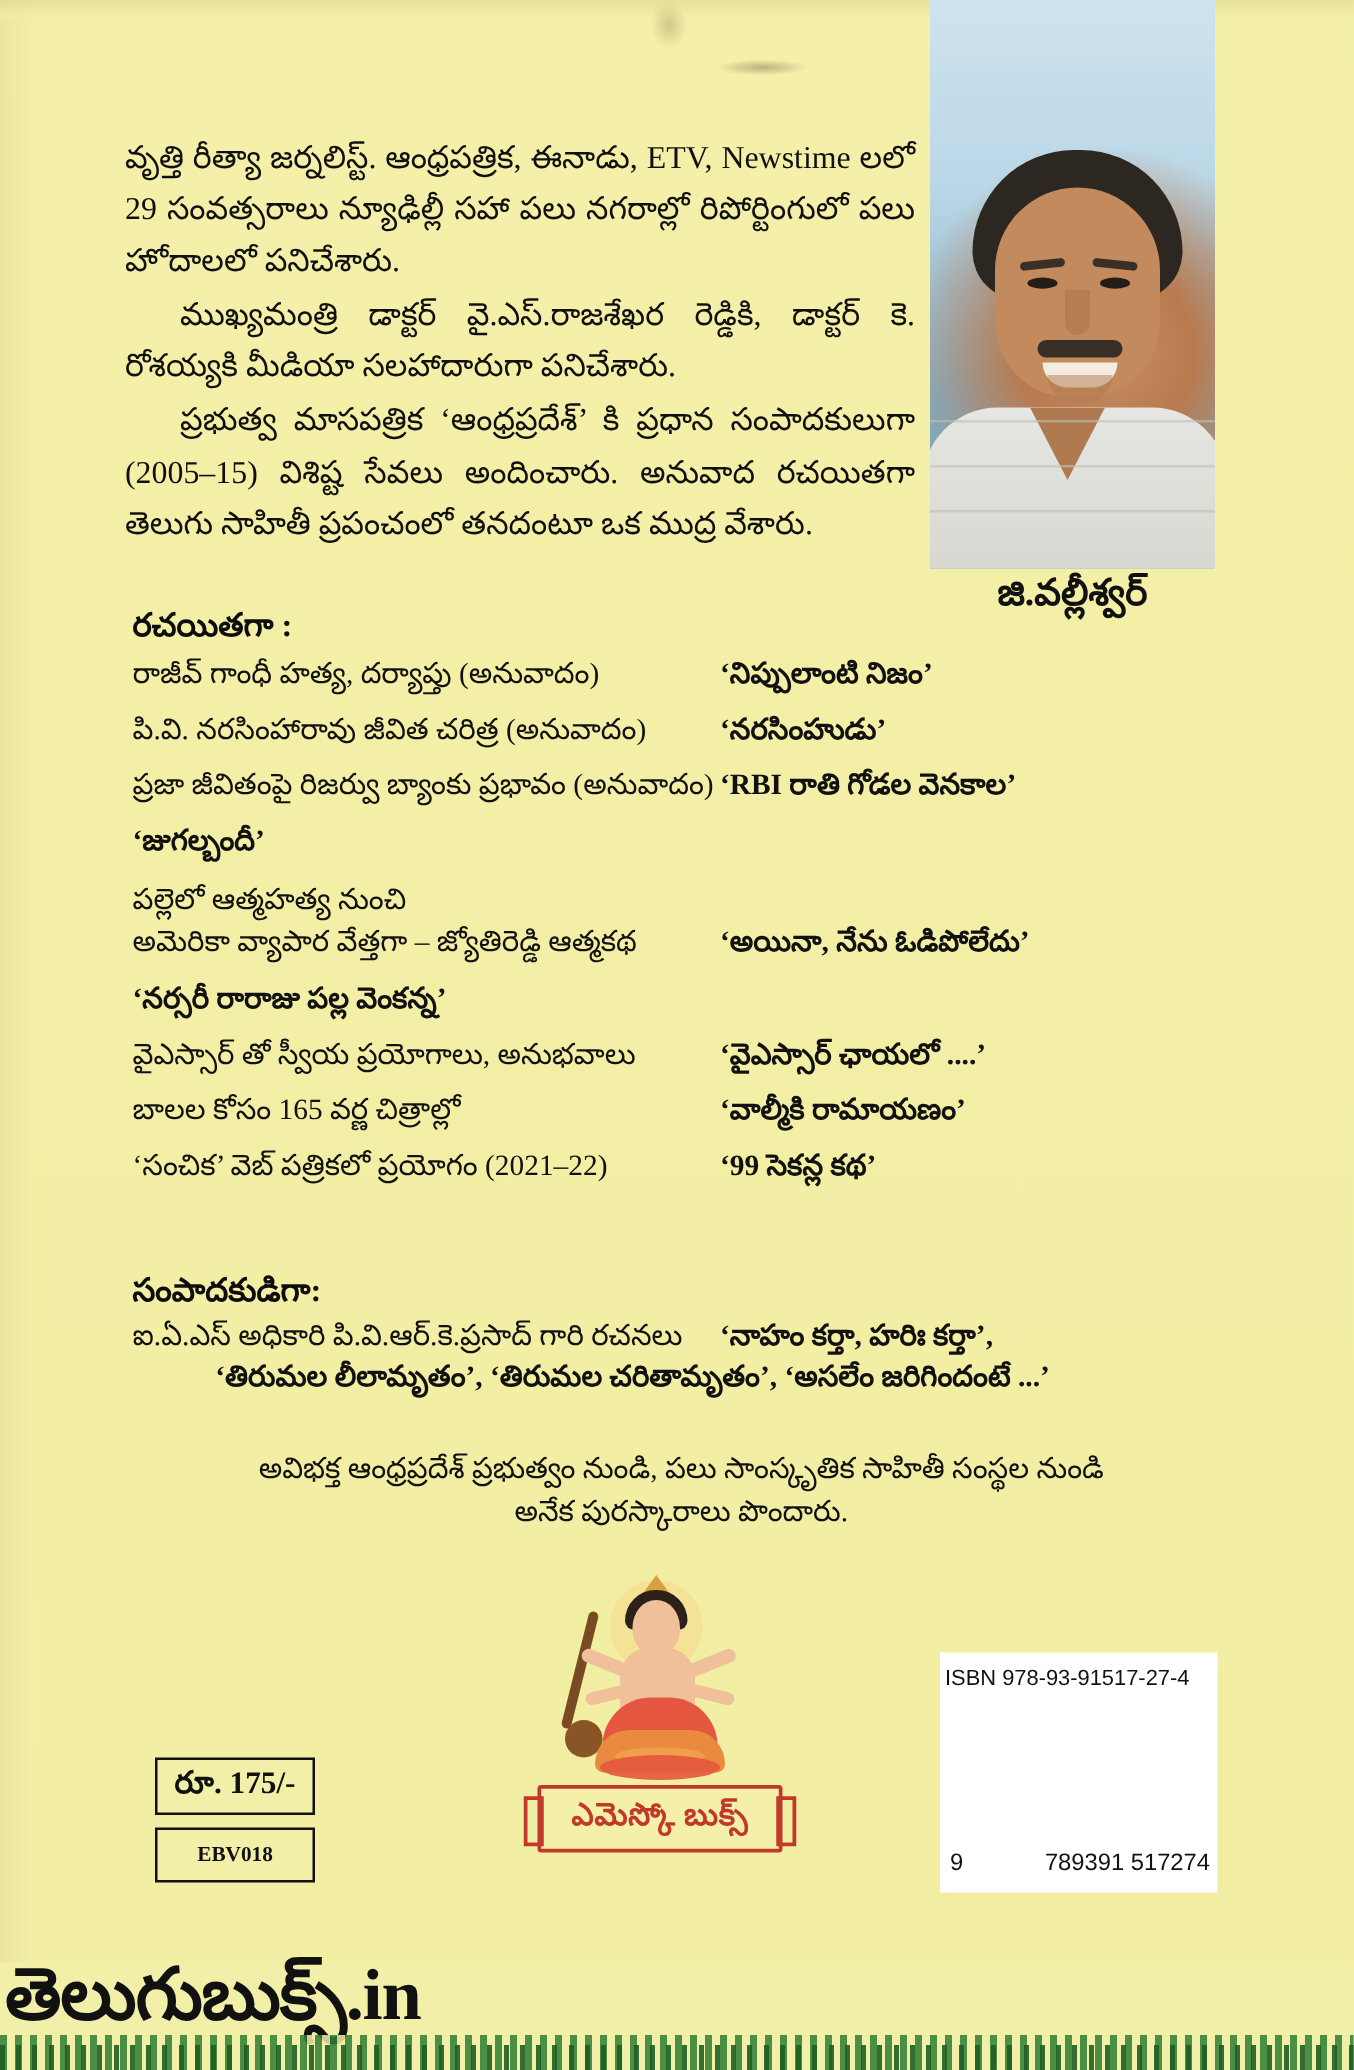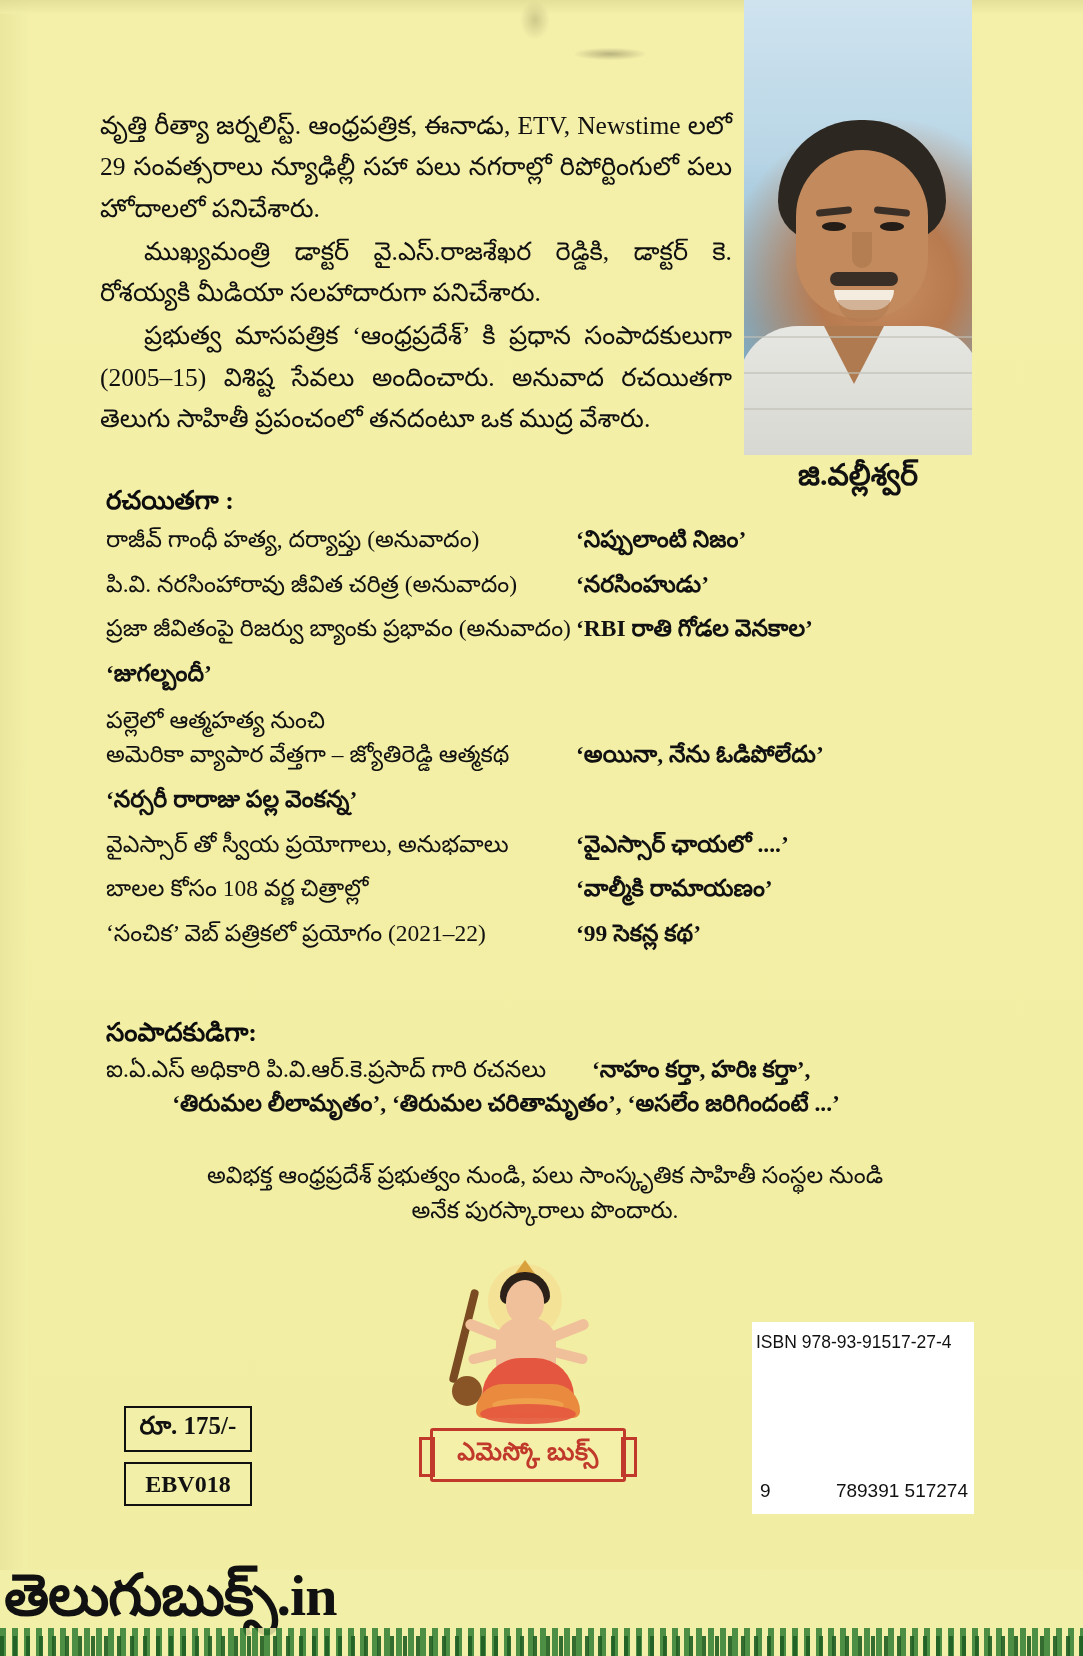--- a/index.html
+++ b/index.html
@@ -97,21 +97,21 @@
     font-size:23.5px;color:#111;
   }
   .row{display:flex;align-items:flex-start;margin-bottom:13px;font-family:Liberation Serif, serif;}
   .row .lhs{width:470px;line-height:1.35;}
   .row .rhs{flex:1;font-weight:bold;line-height:1.35;}
   .row.tall .lhs{line-height:1.45;}
 
   .editor{
     position:absolute;left:106px;top:1056px;width:880px;font-size:23.5px;color:#111;
   }
-  .editor .erow{display:flex;align-items:flex-start;gap:16px;}
+  .editor .erow{display:flex;align-items:flex-start;}
   .editor .elhs{width:470px;}
   .editor .erhs{flex:1;font-weight:bold;}
   .editor .eline2{margin-top:2px;font-weight:bold;text-align:center;width:800px;}
 
   .awards{
     position:absolute;left:130px;top:1158px;width:830px;
     text-align:center;font-size:23.5px;line-height:1.5;color:#111;
   }
 
   
@@ -152,21 +152,21 @@
 
   
   .price-box{
     position:absolute;left:124px;top:1406px;width:124px;height:42px;
     border:2px solid #111;display:flex;align-items:center;justify-content:center;
     font-size:25px;font-weight:bold;color:#111;background:#f2efa8;
   }
   .code-box{
     position:absolute;left:124px;top:1462px;width:124px;height:40px;
     border:2px solid #111;display:flex;align-items:center;justify-content:center;
-    font-size:24px;font-weight:bold;color:#111;background:#f2efa8;
+    font-size:17px;font-weight:bold;color:#111;background:#f2efa8;
   }
 
   
   .barcode-wrap{
     position:absolute;left:752px;top:1322px;width:222px;height:192px;
     background:#ffffff;
   }
   .isbn{
     position:absolute;left:756px;top:1332px;width:214px;
     font-size:17.5px;color:#111;font-family:"Liberation Sans",sans-serif;
@@ -257,21 +257,21 @@
       <div class="rhs" style="align-self:flex-end">‘అయినా, నేను ఓడిపోలేదు’</div>
     </div>
     <div class="row">
       <div class="rhs">‘నర్సరీ రారాజు పల్ల వెంకన్న’</div>
     </div>
     <div class="row">
       <div class="lhs">వైఎస్సార్ తో స్వీయ ప్రయోగాలు, అనుభవాలు</div>
       <div class="rhs">‘వైఎస్సార్ ఛాయలో ....’</div>
     </div>
     <div class="row">
-      <div class="lhs">బాలల కోసం 108 వర్ణ చిత్రాల్లో</div>
+      <div class="lhs">బాలల కోసం 165 వర్ణ చిత్రాల్లో</div>
       <div class="rhs">‘వాల్మీకి రామాయణం’</div>
     </div>
     <div class="row">
       <div class="lhs">‘సంచిక’ వెబ్ పత్రికలో ప్రయోగం (2021–22)</div>
       <div class="rhs">‘99 సెకన్ల కథ’</div>
     </div>
   </div>
 
   <div class="sec-title" id="t-sampadaka">సంపాదకుడిగా:</div>
 

